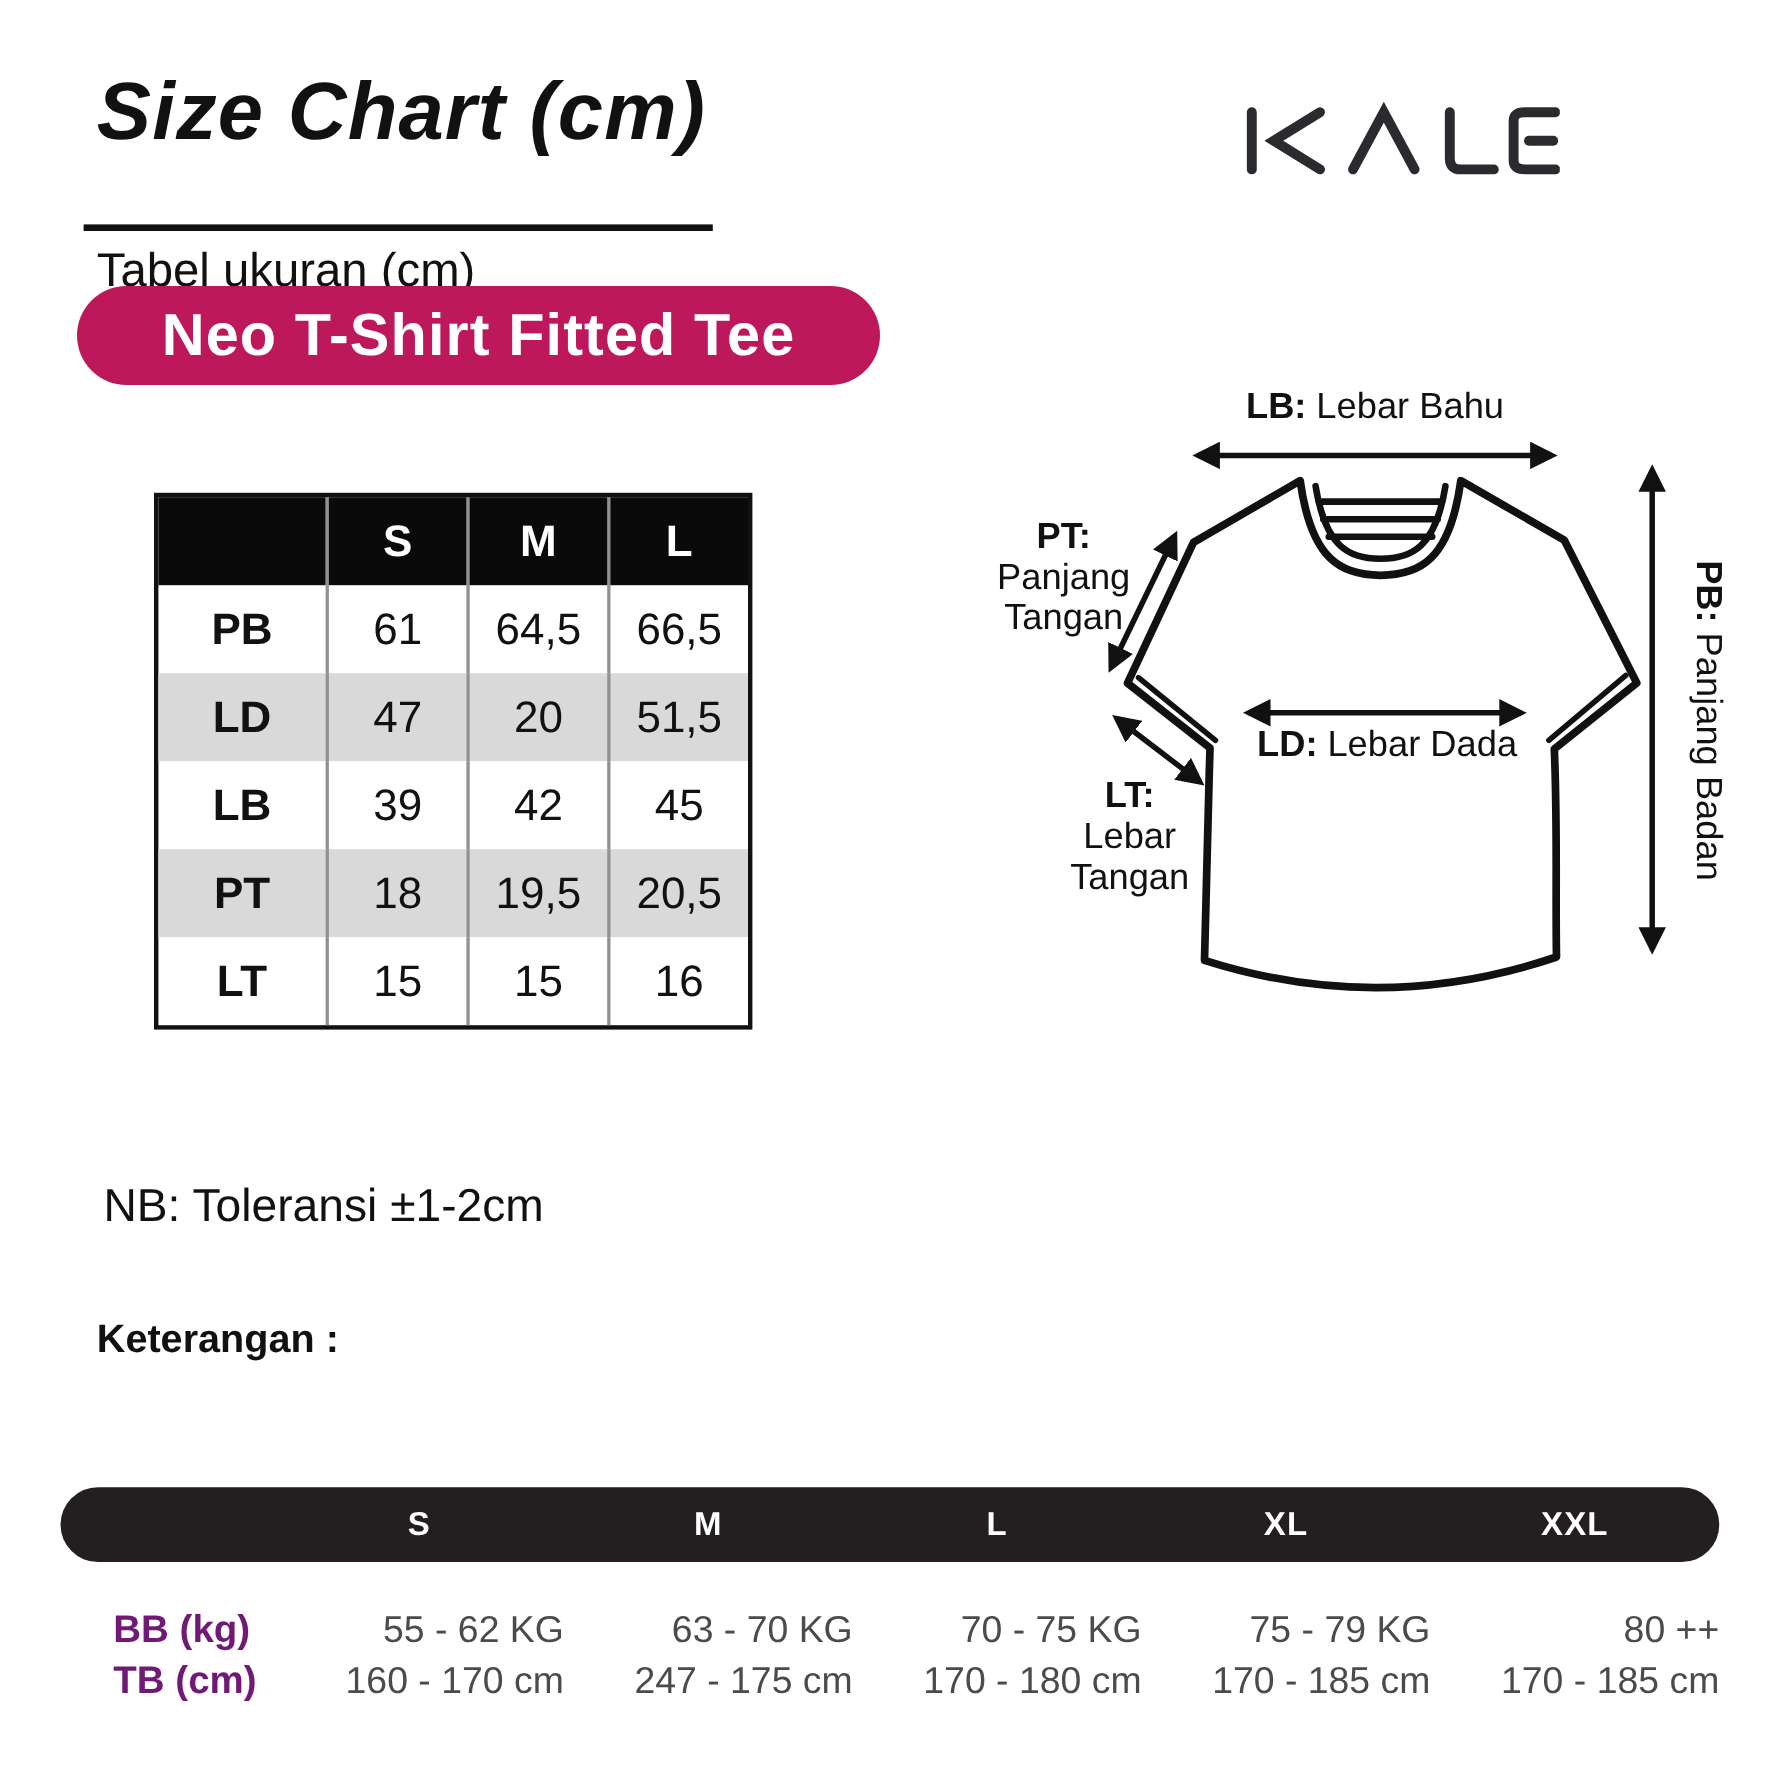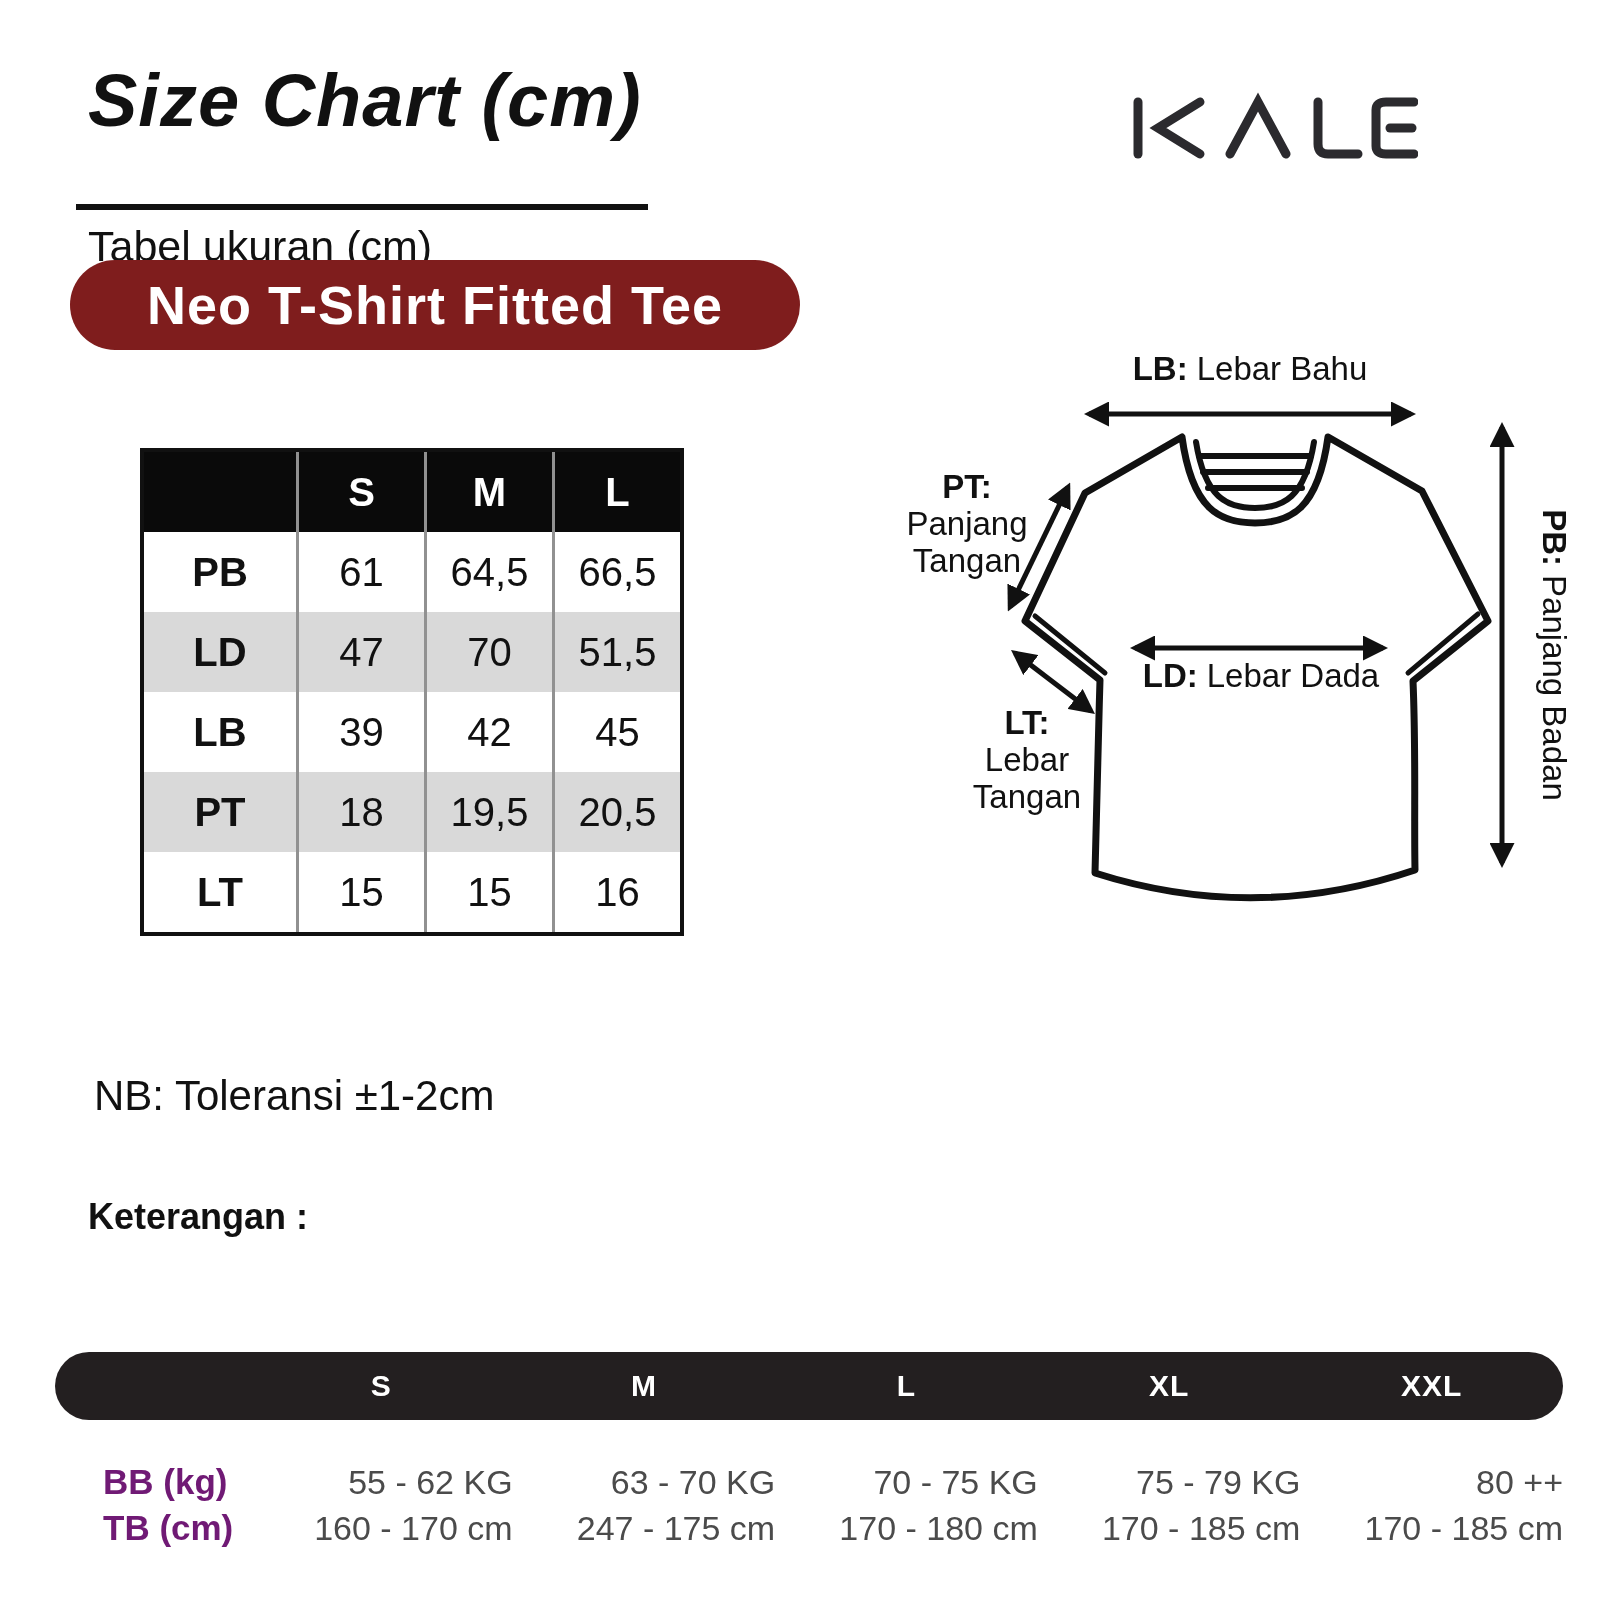--- a/index.html
+++ b/index.html
@@ -8,21 +8,21 @@
 
   
   .title{position:absolute;left:88px;top:58px;font-size:74px;font-weight:bold;
          font-style:italic;letter-spacing:1px;}
   .title-underline{position:absolute;left:76px;top:204px;width:572px;height:6px;background:#111;}
   .subtitle{position:absolute;left:88px;top:222px;font-size:43px;}
   .logo{position:absolute;left:1118px;top:88px;}
 
   
   .pill{position:absolute;left:70px;top:260px;width:730px;height:90px;border-radius:46px;
-        background:#7f1d1d;display:flex;align-items:center;justify-content:center;}
+        background:#be185d;display:flex;align-items:center;justify-content:center;}
   .pill span{color:#fff;font-weight:bold;font-size:54px;letter-spacing:1px;}
 
   
   .size-table{position:absolute;left:140px;top:448px;width:536px;
               border:4px solid #111;display:grid;
               grid-template-columns:152px 128px 128px 128px;
               grid-auto-rows:80px;background:#fff;}
   .size-table .cell{display:flex;align-items:center;justify-content:center;
                     font-size:40px;}
   .size-table .head{background:#0a0a0a;color:#fff;font-weight:bold;}
@@ -90,21 +90,21 @@
     <div class="cell head vline">M</div>
     <div class="cell head vline">L</div>
 
     <div class="cell rowlabel">PB</div>
     <div class="cell vline">61</div>
     <div class="cell vline">64,5</div>
     <div class="cell vline">66,5</div>
 
     <div class="cell rowlabel stripe">LD</div>
     <div class="cell stripe vline">47</div>
-    <div class="cell stripe vline">70</div>
+    <div class="cell stripe vline">20</div>
     <div class="cell stripe vline">51,5</div>
 
     <div class="cell rowlabel">LB</div>
     <div class="cell vline">39</div>
     <div class="cell vline">42</div>
     <div class="cell vline">45</div>
 
     <div class="cell rowlabel stripe">PT</div>
     <div class="cell stripe vline">18</div>
     <div class="cell stripe vline">19,5</div>

